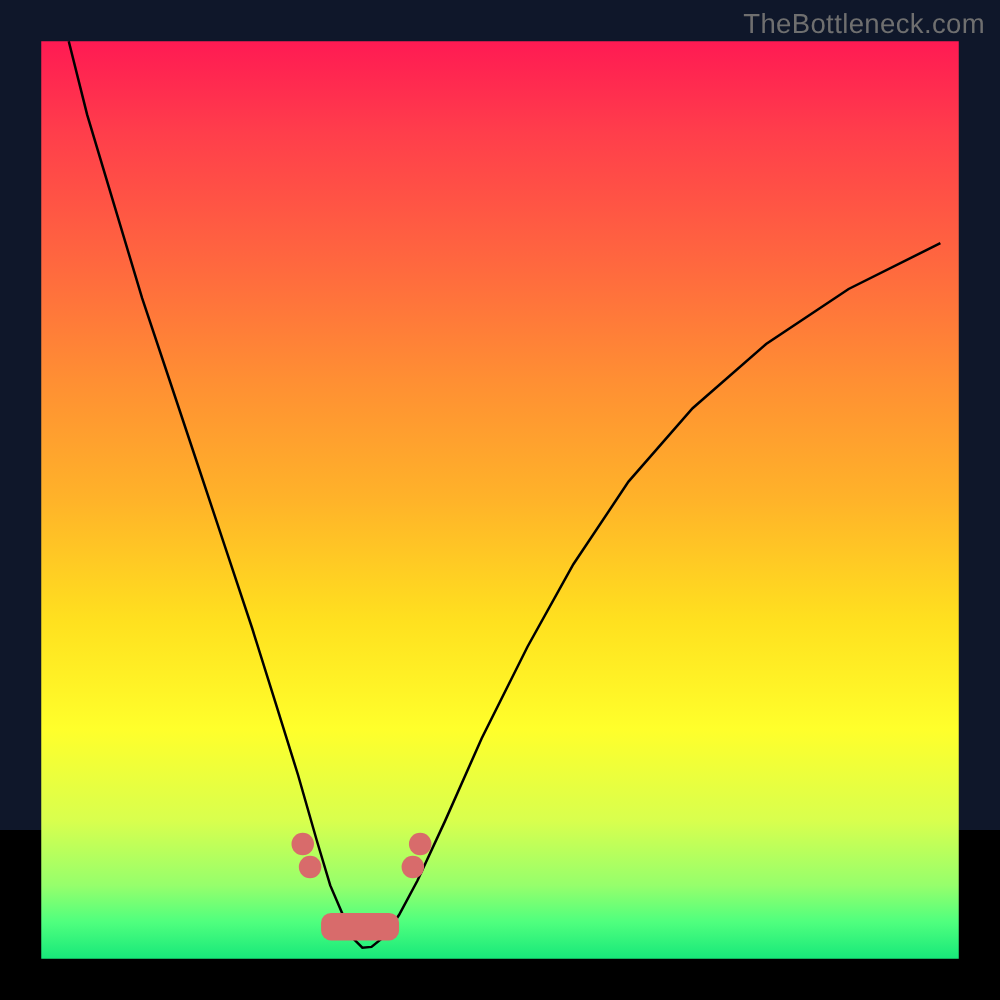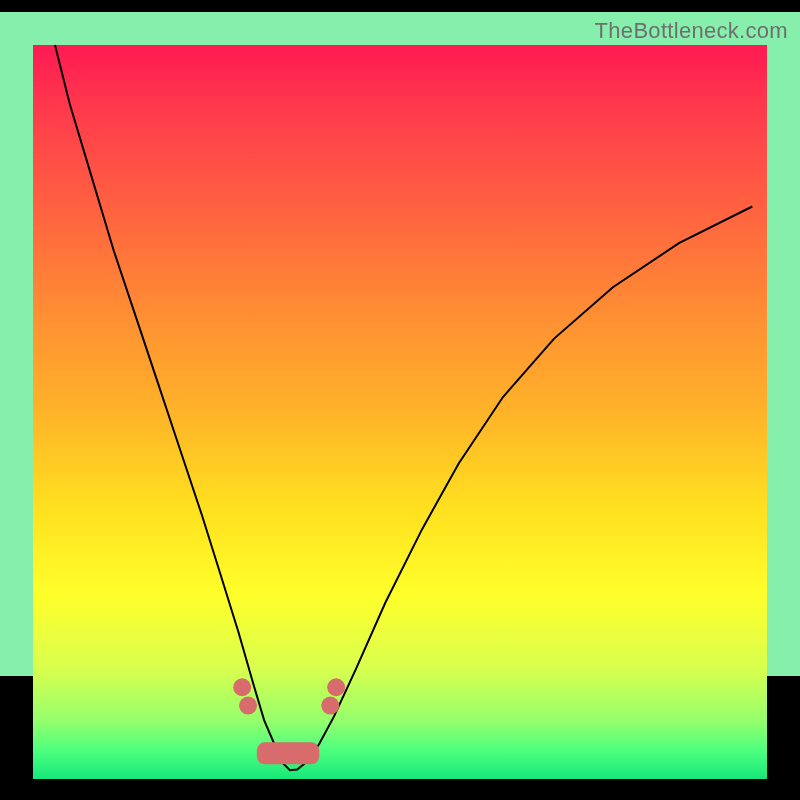--- a/index.html
+++ b/index.html
@@ -1,16 +1,16 @@
 <!DOCTYPE html>
 <html><head>
 <meta charset="utf-8">
 <style>
   html,body{margin:0;padding:0;width:800px;height:800px;background:#000;font-family:Arial,Helvetica,sans-serif}
-  .frame{position:absolute;left:0;top:12px;width:800px;height:664px;background:#86efac}
+  .frame{position:absolute;left:0;top:0;width:800px;height:664px;background:#0f172a}
   .plot{position:absolute;left:33px;top:33px;width:734px;height:734px;background:linear-gradient(to bottom,
     #ff1a53 0%,
     #ff3e4b 10%,
     #ff6a3e 25%,
     #ff8f33 37%,
     #ffb329 50%,
     #ffe01f 63%,
     #ffff2b 75%,
     #d8ff4e 85%,
     #96ff6c 92%,

